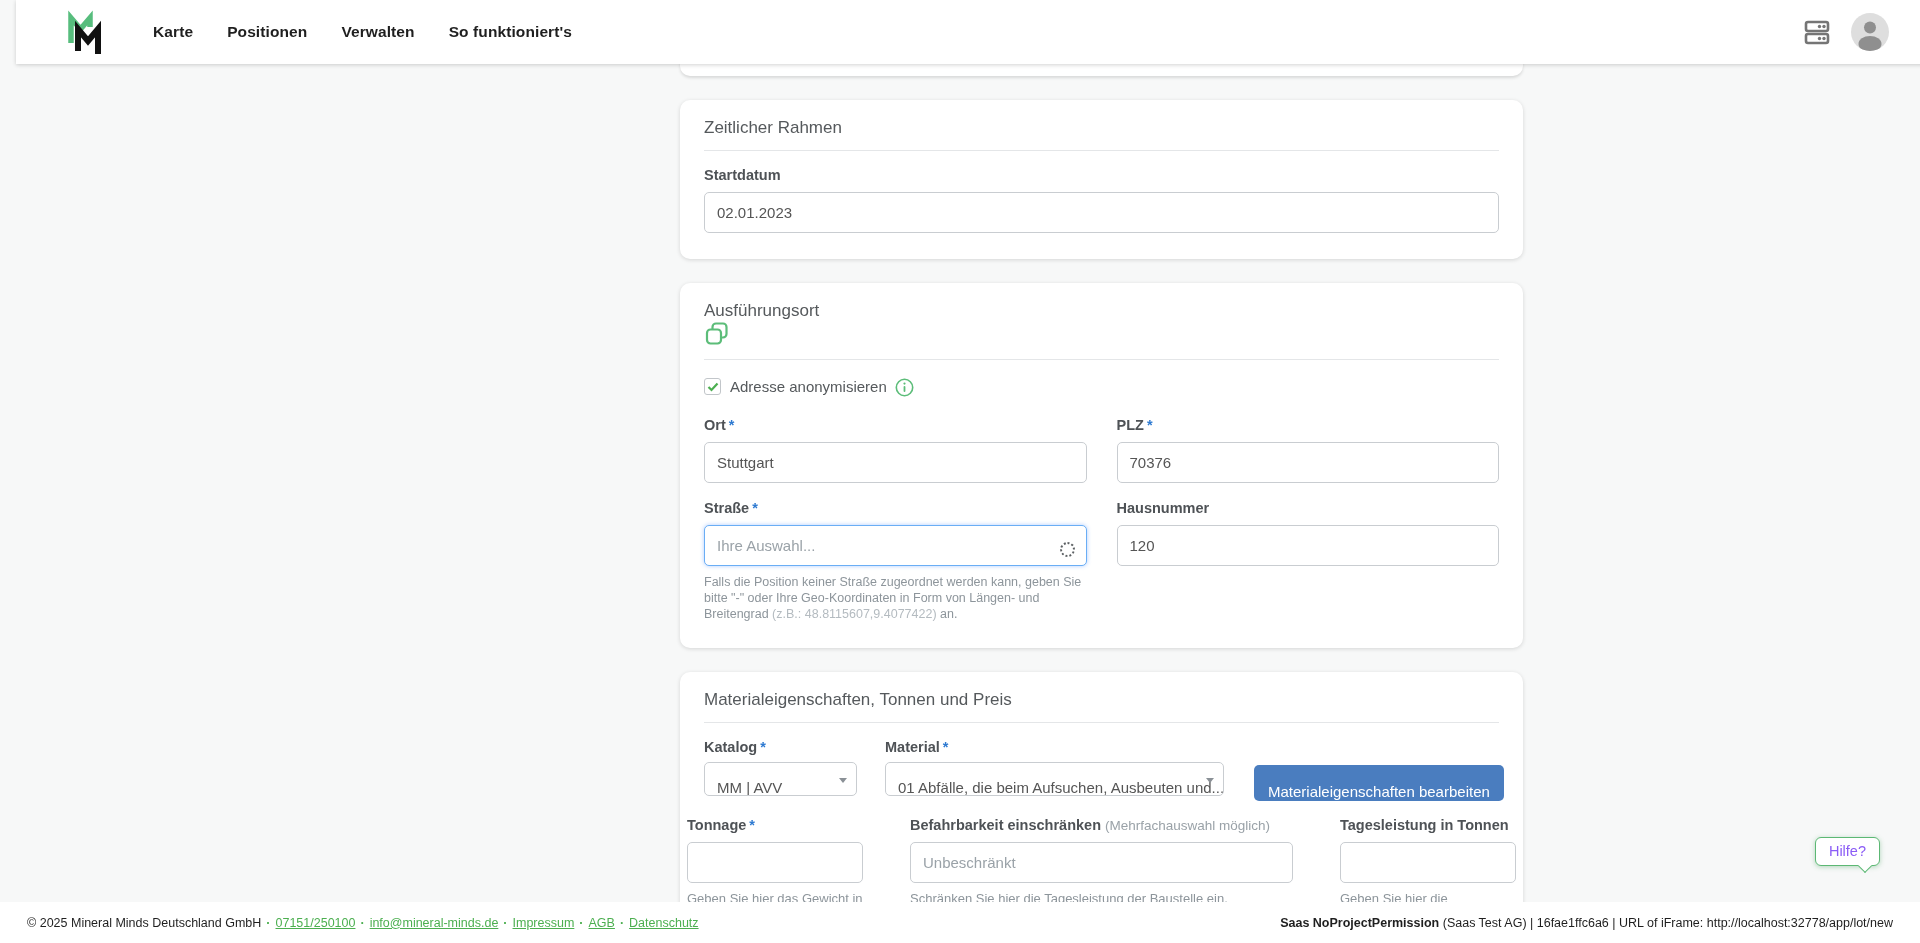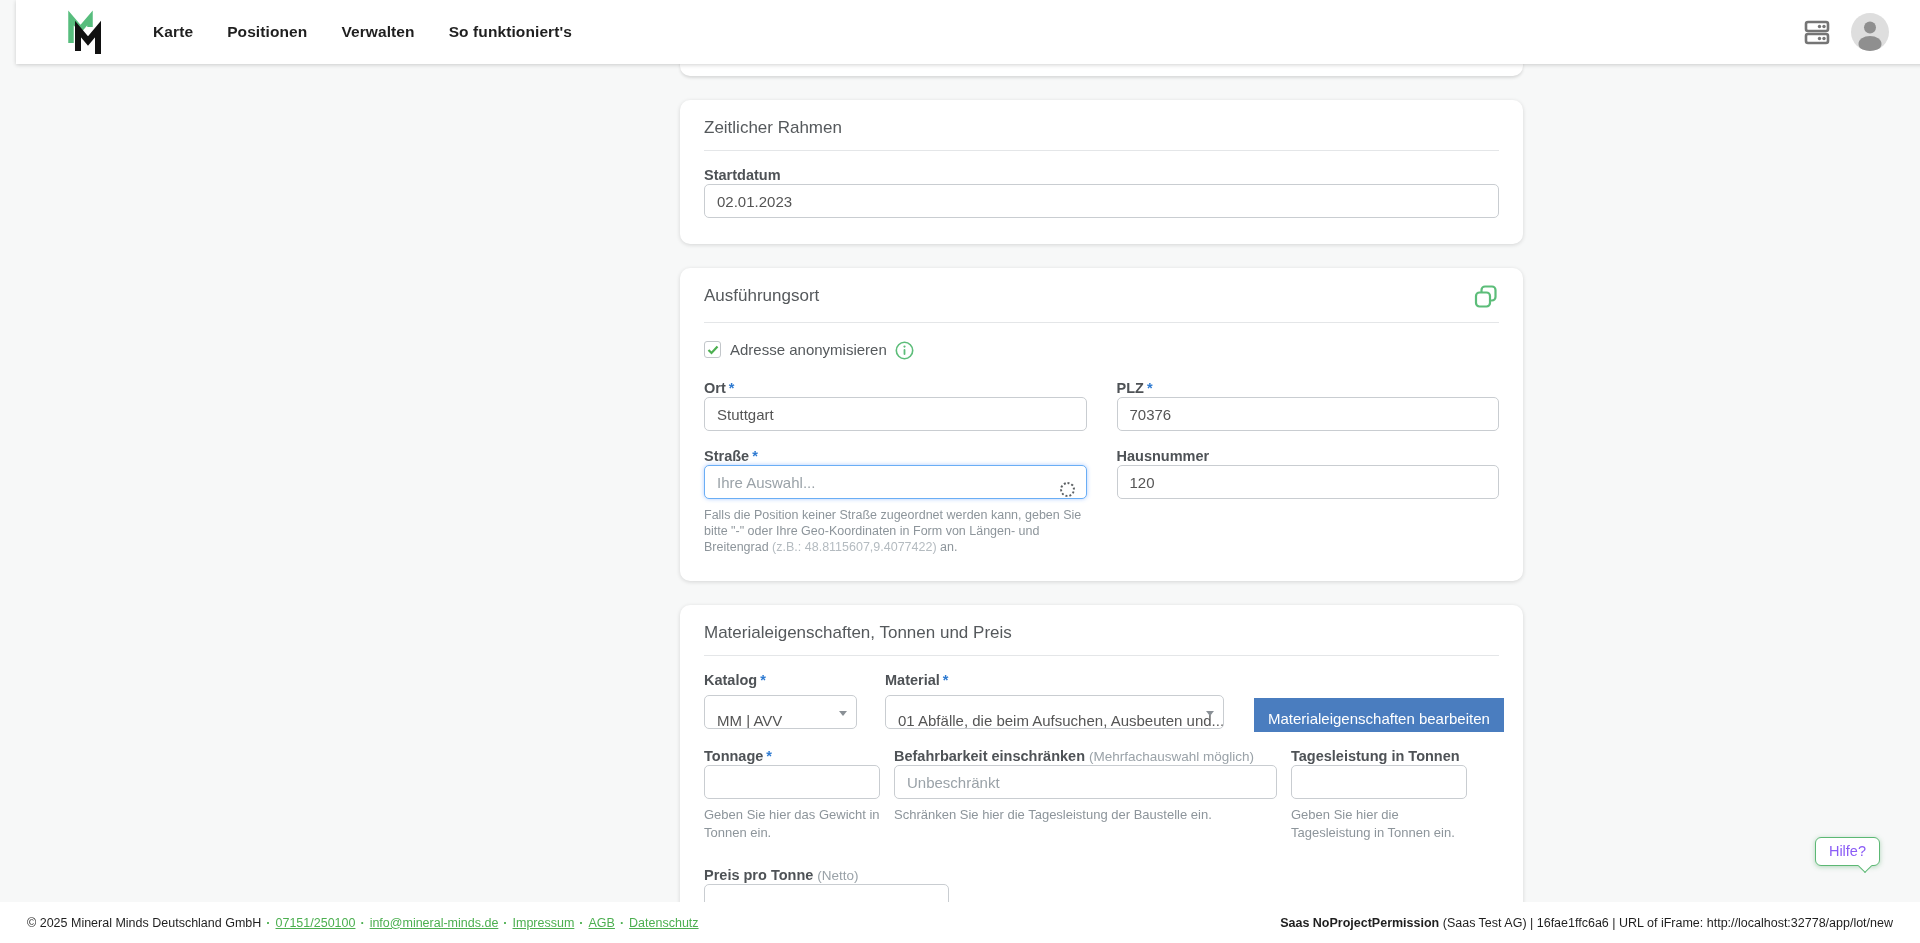--- a/index.html
+++ b/index.html
@@ -35,32 +35,32 @@
     padding: 16px 24px 26px 24px;
   }
   .card-partial {
     height: 16px; border-radius: 0 0 10px 10px;
     background: #fff; box-shadow: 0 2px 3px rgba(0,0,0,.12);
     padding: 0;
   }
   .card + .card, .card-partial + .card { margin-top: 24px; }
   .card-zeit { margin-top: 24px; }
   .card-ort { margin-top: 20px; }
-  .card-title-row { display: flex; align-items: flex-start; justify-content: space-between; }
+  .card-title-row { display: flex; align-items: flex-start; justify-content: space-between; flex-direction: column; }
   .card-title { font-size: 17px; color: #55595c; font-weight: 400; padding-top: 2px; }
   .card-divider { border: 0; border-top: 1px solid #e4e6e8; margin-top: 12px; }
   .copy-icon { width: 26px; height: 26px; cursor: pointer; }
 
   .field-row { display: flex; gap: 30px; margin-top: 16px; }
   .field-col { flex: 1 1 0; min-width: 0; }
   .field-label { display: block; font-size: 14.5px; font-weight: 700; color: #4e5256; }
   .req { color: #2e7ad1; font-weight: 700; margin-left: 3px; }
   .label-note { font-weight: 400; color: #9aa2a8; font-size: 13.5px; }
   .text-input {
-    display: block; width: 100%; height: 34px; margin-top: 1px;
+    display: block; width: 100%; height: 41px; margin-top: 9px;
     border: 1px solid #c9cdd1; border-radius: 5px;
     padding: 0 12px; font-size: 15px; color: #555;
     font-family: "Liberation Sans", sans-serif;
     background: #fff; outline: none;
   }
   .text-input::placeholder { color: #9aa2a8; }
   .input-wrap { position: relative; }
   .text-input.focused {
     border-color: #6aaef5;
     box-shadow: 0 0 4px rgba(77,144,254,.45);
@@ -92,30 +92,30 @@
     display: flex; align-items: center; padding: 16px 24px 0 12px;
     white-space: nowrap; overflow: hidden;
   }
   .select-caret {
     position: absolute; right: 9px; top: 15px;
     width: 0; height: 0;
     border-left: 4.5px solid transparent; border-right: 4.5px solid transparent;
     border-top: 5px solid #8a9096;
   }
   .btn-primary {
-    height: 34px; padding: 12px 14px; border: none; border-radius: 0;
+    height: 34px; padding: 18px 14px; border: none; border-radius: 5px;
     background: #4a7dbf; color: #fff; font-size: 15px; cursor: pointer;
     font-family: "Liberation Sans", sans-serif; white-space: nowrap;
   }
 
   .material-row { display: flex; gap: 28px; margin-top: 16px; align-items: flex-start; }
   .w-katalog { width: 153px; flex: none; }
   .w-material { width: 339px; flex: none; }
   .w-button { margin-left: 2px; padding-top: 26px; flex: none; }
-  .tonnage-row { display: flex; gap: 14px; margin-top: 16px; }
+  .tonnage-row { display: flex; gap: 47px; margin-top: 16px; justify-content: center; }
   .w-tonnage { width: 176px; flex: none; }
   .w-befahr { width: 383px; flex: none; }
   .w-tages { width: 176px; flex: none; }
   .preis-block { margin-top: 26px; width: 245px; }
 
   
   .help-bubble {
     position: fixed; right: 40px; bottom: 77px; z-index: 30;
     background: #fff; border: 1px solid #5cb874; border-radius: 6px;
     padding: 5px 13px 6px 13px; font-size: 14.5px; color: #8b5cf6;

